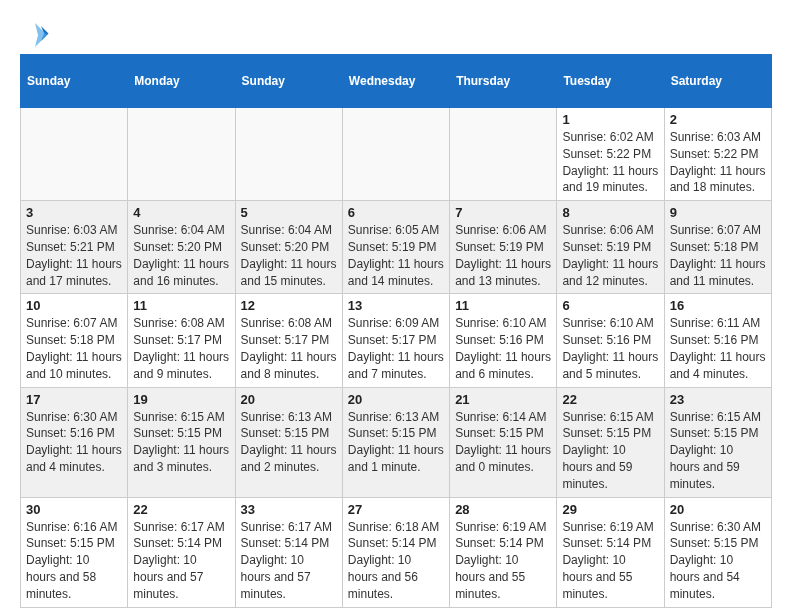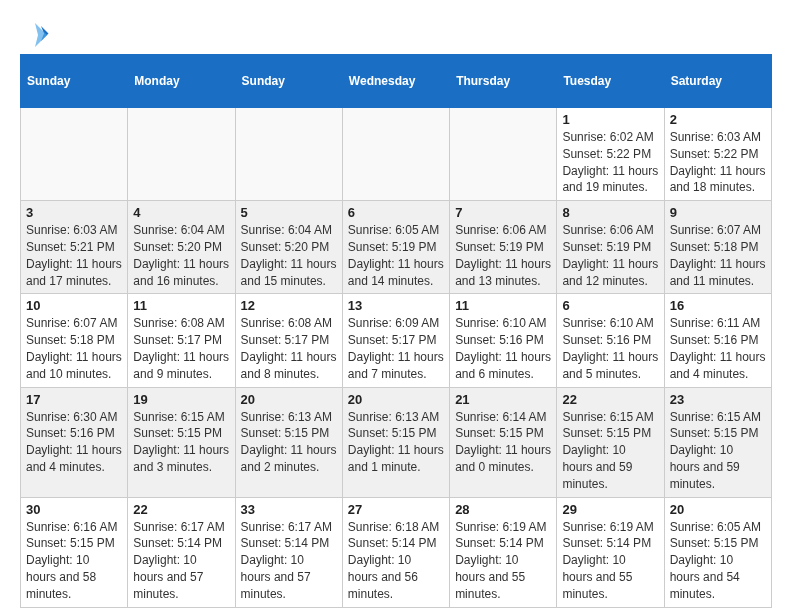--- a/index.html
+++ b/index.html
@@ -309,19 +309,19 @@
 Daylight: 10 hours and 55 minutes.</div>
         </td>
         <td class="calendar-cell">
           <div class="day-number">29</div>
           <div class="day-info">Sunrise: 6:19 AM
 Sunset: 5:14 PM
 Daylight: 10 hours and 55 minutes.</div>
         </td>
         <td class="calendar-cell">
           <div class="day-number">20</div>
-          <div class="day-info">Sunrise: 6:05 AM
+          <div class="day-info">Sunrise: 6:30 AM
 Sunset: 5:15 PM
 Daylight: 10 hours and 54 minutes.</div>
         </td>
       </tr>
     </tbody>
 </table>
 
 </body></html>

